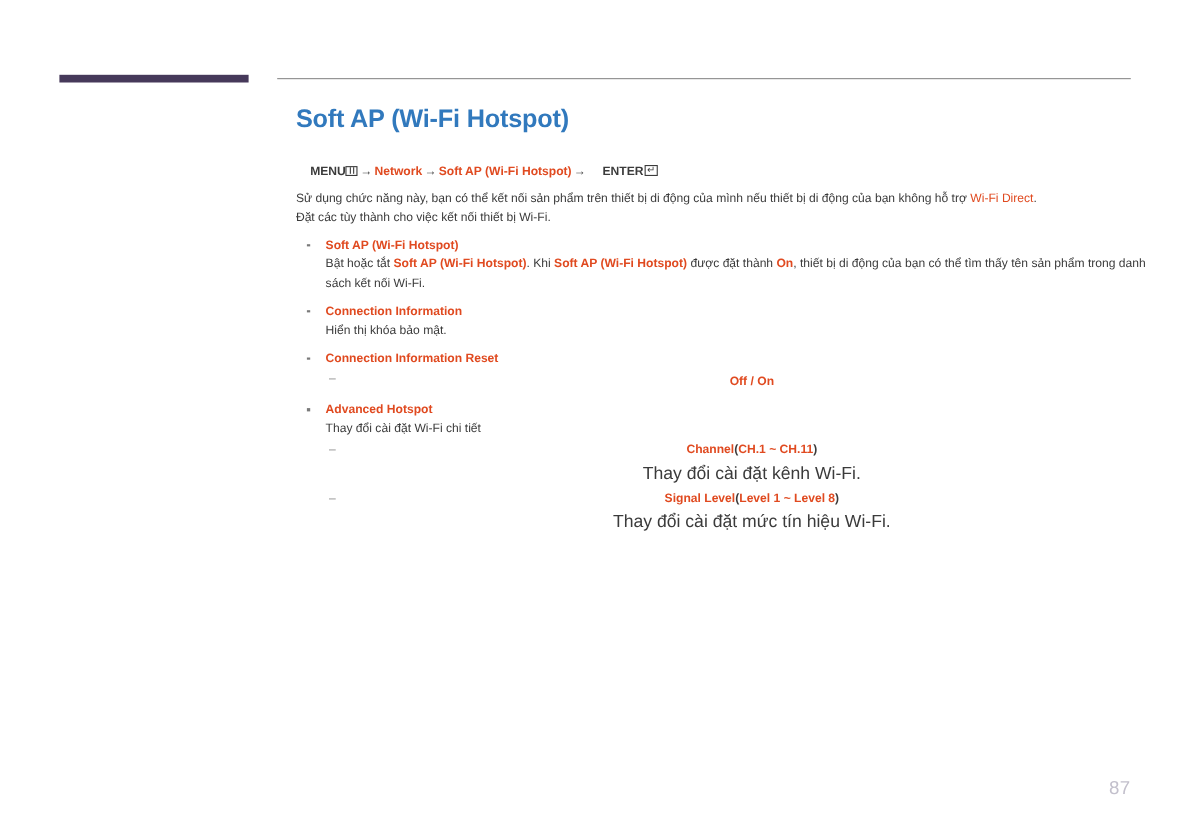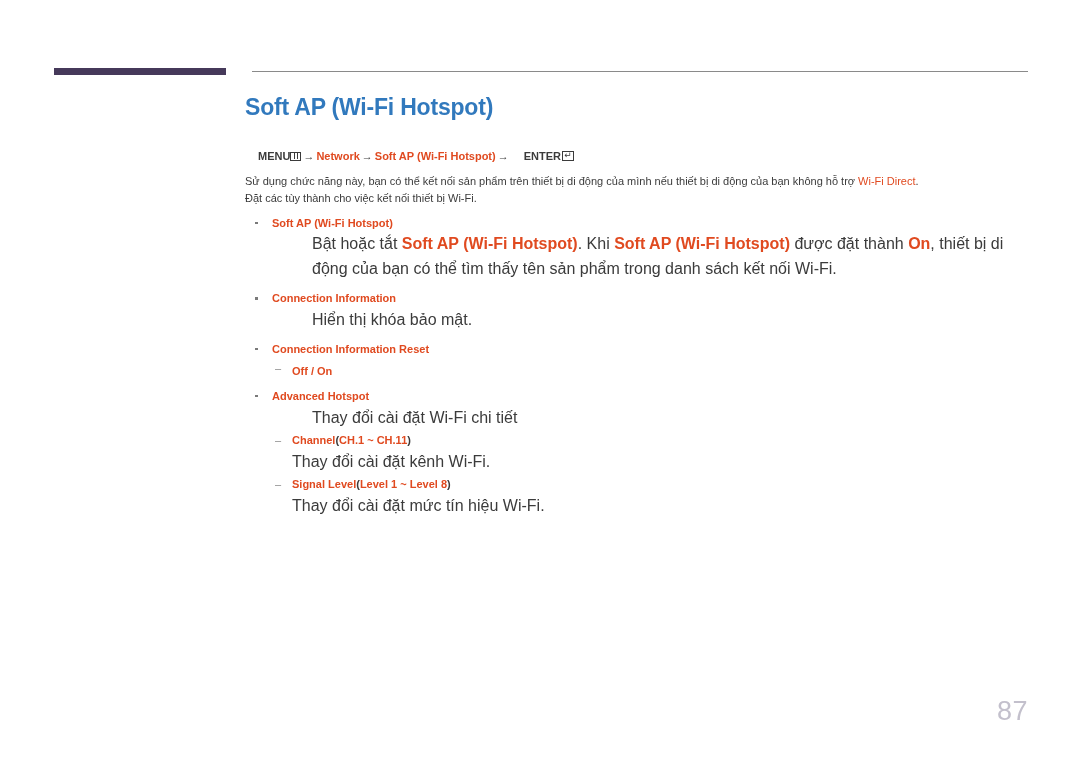--- a/index.html
+++ b/index.html
@@ -31,21 +31,21 @@
     left: 252px;
     width: 776px;
     height: 1px;
     background: #8a8a8a;
   }
 
   
   .content {
     position: absolute;
     top: 94px;
-    left: 245px;
+    left: 269px;
     width: 782px;
   }
 
   .page-title {
     font-size: 23px;
     font-weight: bold;
     color: #3179bd;
     letter-spacing: -0.2px;
     margin: 0;
     line-height: 1.2;
@@ -140,31 +140,31 @@
     background: #7a7a7a;
   }
 
   .item-title {
     font-size: 11px;
     font-weight: bold;
     color: #e04a20;
     line-height: 1.45;
   }
   .item-desc {
-    font-size: 16px;
+    font-size: 11px;
     color: #3b3b3b;
     line-height: 1.55;
     margin-top: 1px;
-    margin-left: 40px;
   }
 
   ul.level2 {
     list-style: none;
     margin: 3px 0 0 0;
     padding: 0;
+    text-align: center;
   }
   ul.level2 > li {
     position: relative;
     padding-left: 20px;
     margin-top: 2px;
   }
   ul.level2 > li::before {
     content: "–";
     position: absolute;
     left: 3px;
@@ -185,21 +185,21 @@
     color: #3b3b3b;
     line-height: 1.55;
     margin-top: 1px;
   }
 
   
   .page-number {
     position: absolute;
     right: 52px;
     bottom: 36px;
-    font-size: 27px;
+    font-size: 17px;
     color: #c3c0cc;
     letter-spacing: 0.5px;
   }
 </style>
 </head>
 <body>
 
 <div class="header-deco"></div>
 <div class="header-rule"></div>
 

